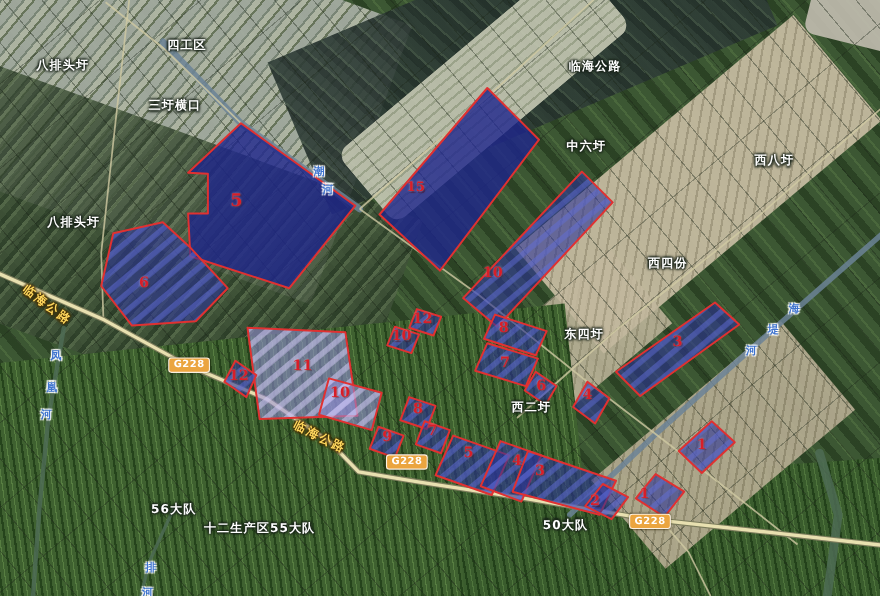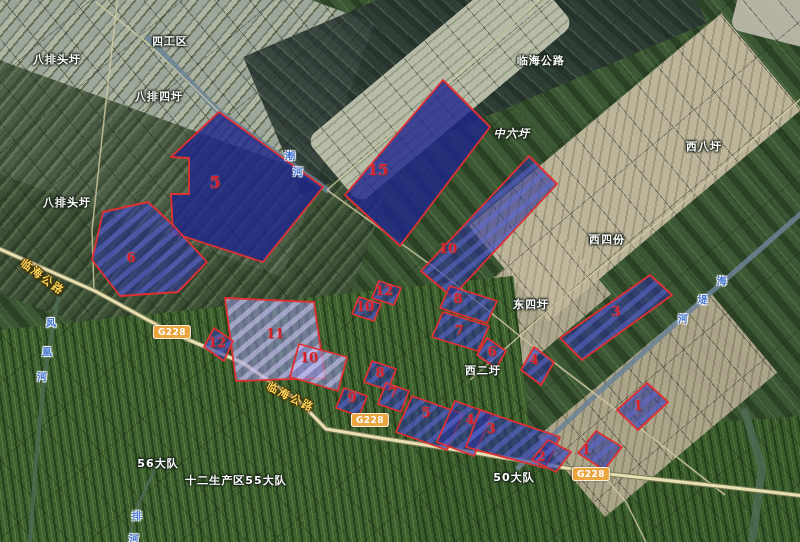--- a/index.html
+++ b/index.html
@@ -184,21 +184,21 @@
         <polygon points="412,396 463,414 447,450 396,432" class="parcel striped"></polygon>
         <polygon points="455,401 492,414 474,456 437,442" class="parcel striped"></polygon>
         <polygon points="480,410 560,437 545,468 466,447" class="parcel striped"></polygon>
         <polygon points="548,440 571,452 556,472 532,460" class="parcel striped"></polygon>
         <polygon points="596,431 622,447 604,470 578,453" class="parcel striped"></polygon>
       </g>
   </svg>
 
   <div id="label-layer">
       <div class="parcel-num" style="left: 215px; top: 182px; font-size: 16px;">5</div>
-      <div class="parcel-num" style="left: 378px; top: 170px; font-size: 15px;">15</div>
+      <div class="parcel-num" style="left: 378px; top: 170px; font-size: 12px;">15</div>
       <div class="parcel-num" style="left: 131px; top: 257px;">6</div>
       <div class="parcel-num" style="left: 448px; top: 248px;">10</div>
       <div class="parcel-num" style="left: 616px; top: 311px;">3</div>
       <div class="parcel-num" style="left: 638px; top: 405px;">1</div>
       <div class="parcel-num" style="left: 275px; top: 333px;">11</div>
       <div class="parcel-num" style="left: 217px; top: 342px;">12</div>
       <div class="parcel-num" style="left: 309px; top: 357px;">10</div>
       <div class="parcel-num" style="left: 384px; top: 290px;">12</div>
       <div class="parcel-num" style="left: 365px; top: 306px;">10</div>
       <div class="parcel-num" style="left: 458px; top: 298px;">8</div>
@@ -208,24 +208,24 @@
       <div class="parcel-num" style="left: 380px; top: 372px;">8</div>
       <div class="parcel-num" style="left: 393px; top: 392px;">7</div>
       <div class="parcel-num" style="left: 352px; top: 397px;">9</div>
       <div class="parcel-num" style="left: 426px; top: 412px;">5</div>
       <div class="parcel-num" style="left: 470px; top: 419px;">4</div>
       <div class="parcel-num" style="left: 491px; top: 428px;">3</div>
       <div class="parcel-num" style="left: 541px; top: 456px;">2</div>
       <div class="parcel-num" style="left: 586px; top: 449px;">1</div>
       <div class="place-label" style="left: 57px; top: 59px;">八排头圩</div>
       <div class="place-label" style="left: 170px; top: 41px;">四工区</div>
-      <div class="place-label" style="left: 159px; top: 96px;">八排四圩</div>
+      <div class="place-label" style="left: 159px; top: 96px;">三圩横口</div>
       <div class="place-label" style="left: 67px; top: 202px;">八排头圩</div>
       <div class="place-label" style="left: 541px; top: 60px;">临海公路</div>
-      <div class="place-label" style="left: 512px; top: 133px; font-style: italic;">中六圩</div>
+      <div class="place-label" style="left: 533px; top: 133px;">中六圩</div>
       <div class="place-label" style="left: 704px; top: 146px;">西八圩</div>
       <div class="place-label" style="left: 607px; top: 239px;">西四份</div>
       <div class="place-label" style="left: 531px; top: 304px;">东四圩</div>
       <div class="place-label" style="left: 451px; top: 370px; margin-left: 32px;">西二圩</div>
       <div class="place-label" style="left: 158px; top: 463px;">56大队</div>
       <div class="place-label" style="left: 236px; top: 480px;">十二生产区55大队</div>
       <div class="place-label" style="left: 514px; top: 477px;">50大队</div>
       <div class="road-label" style="left: 43px; top: 277px; transform: translate(-50%, -50%) rotate(37deg);">临海公路</div>
       <div class="road-label" style="left: 291px; top: 397px; transform: translate(-50%, -50%) rotate(27deg);">临海公路</div>
       <div class="road-badge" style="left: 172px; top: 332px;">G228</div>

